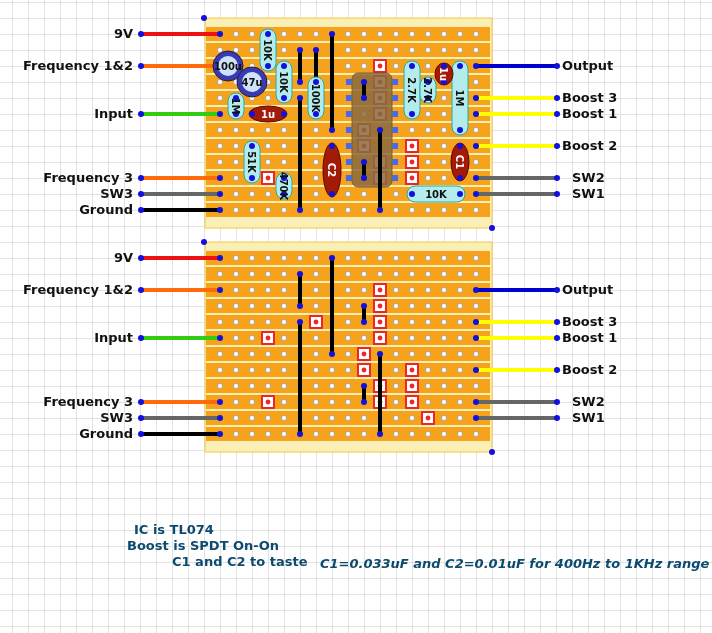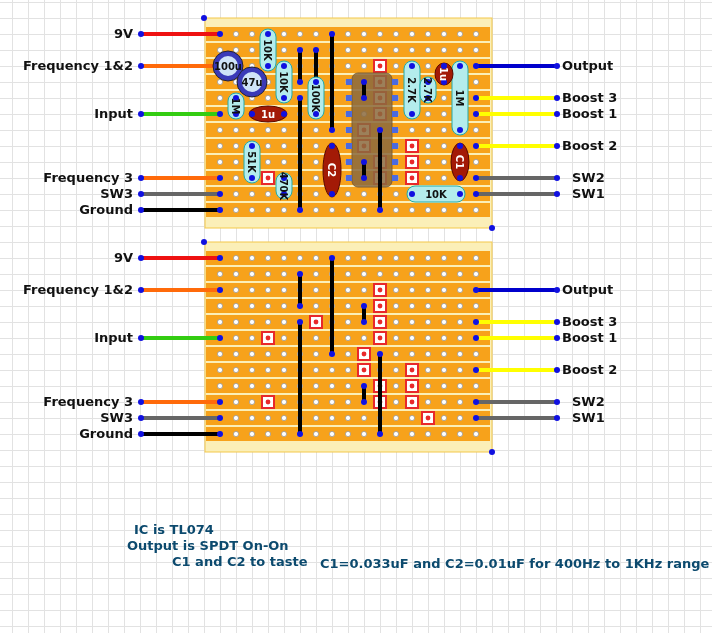--- a/index.html
+++ b/index.html
@@ -733,15 +733,15 @@
     <div class="lbl r" style="right: 579px; top: 426px;">Ground</div>
     <div class="lbl" style="left: 562px; top: 282px;">Output</div>
     <div class="lbl" style="left: 562px; top: 314px;">Boost 3</div>
     <div class="lbl" style="left: 562px; top: 330px;">Boost 1</div>
     <div class="lbl" style="left: 562px; top: 362px;">Boost 2</div>
     <div class="lbl" style="left: 572px; top: 394px;">SW2</div>
     <div class="lbl" style="left: 572px; top: 410px;">SW1</div>
   </div>
 
 <div class="note" style="left:134px;top:522px;">IC is TL074</div>
-<div class="note" style="left:127px;top:538px;">Output is SPDT On-On</div>
+<div class="note" style="left:127px;top:538px;">Boost is SPDT On-On</div>
 <div class="note" style="left:124px;top:554px;margin-left:48px;">C1 and C2 to taste</div>
-<div class="note" style="left:320px;top:556px;">C1=0.033uF and C2=0.01uF for 400Hz to 1KHz range</div>
+<div class="note" style="left:320px;top:556px;font-style:italic;">C1=0.033uF and C2=0.01uF for 400Hz to 1KHz range</div>
 
 </body></html>

